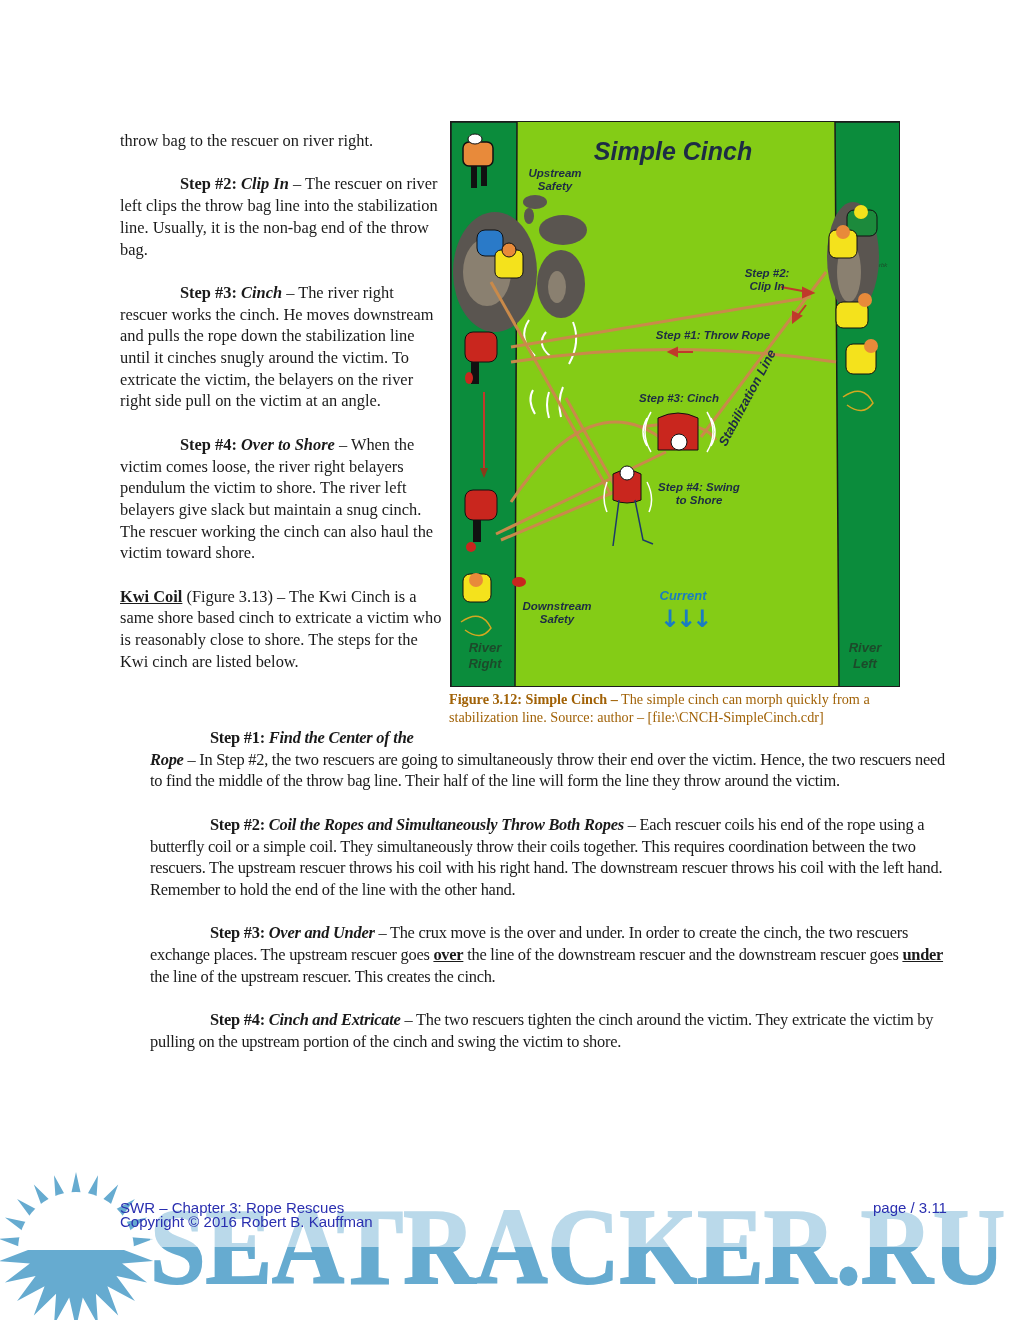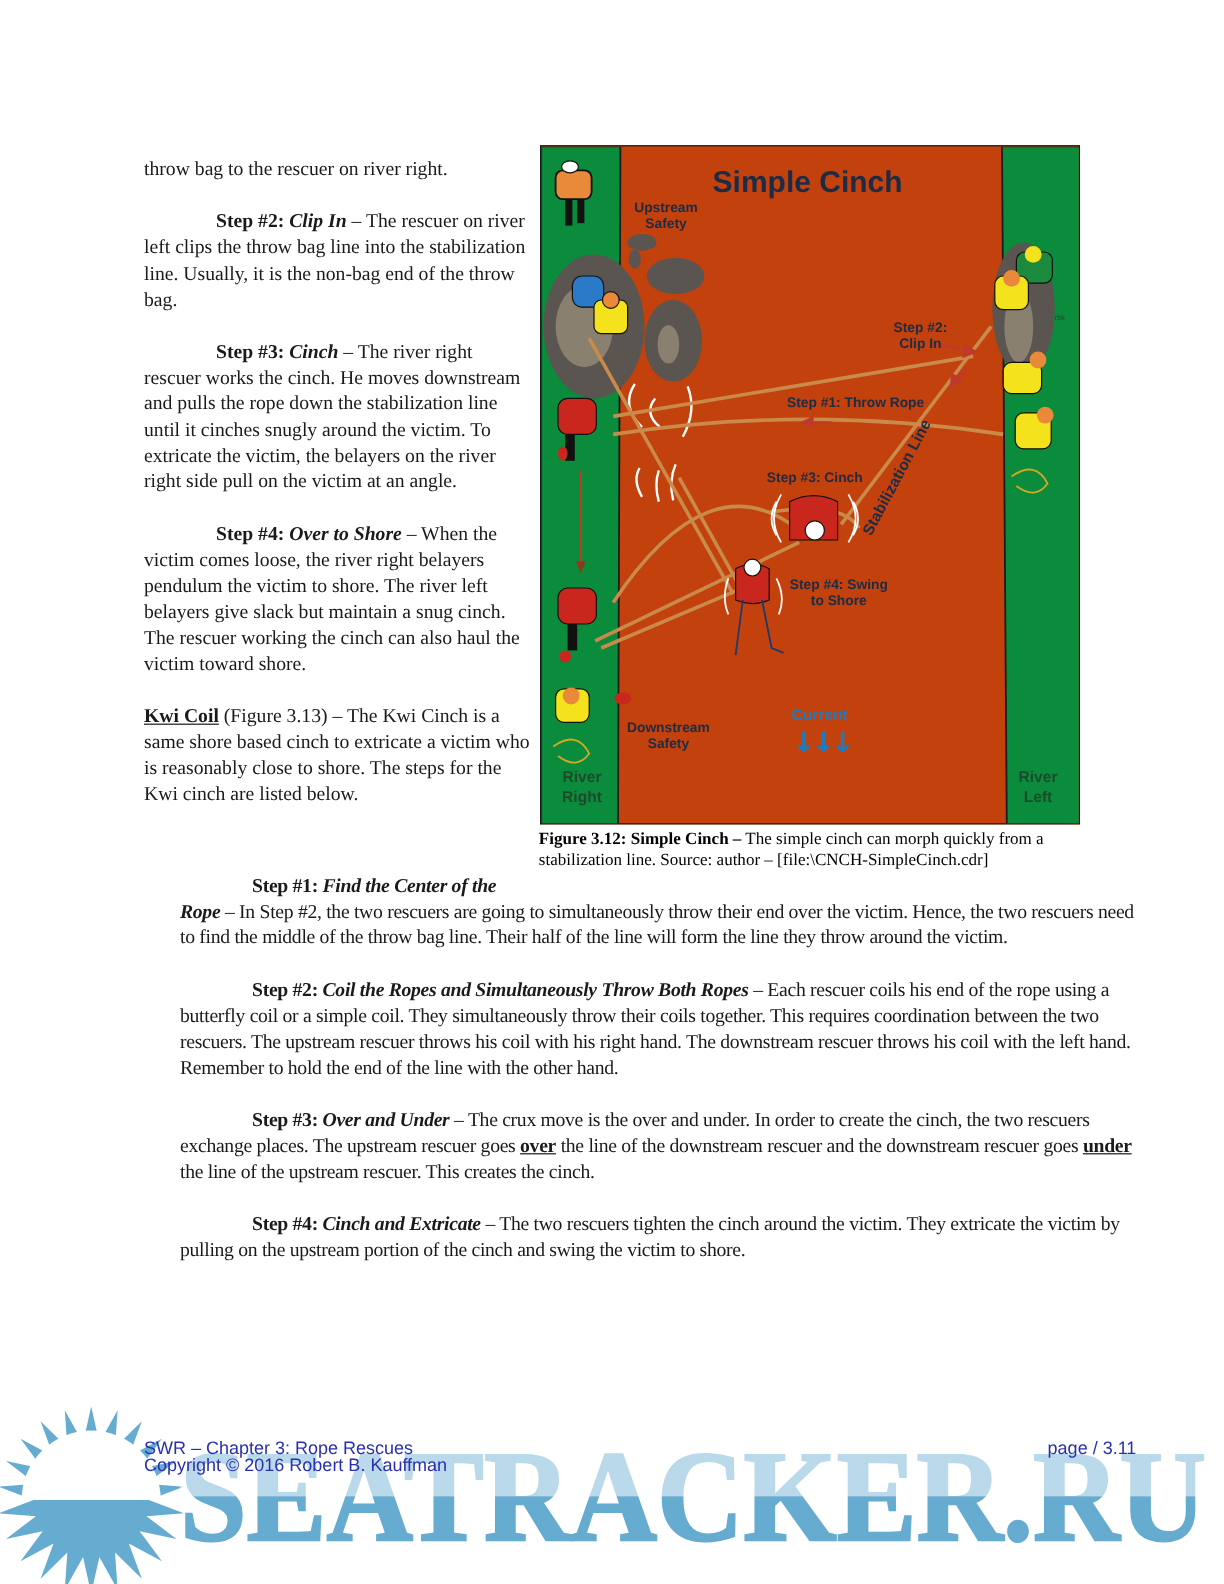--- a/index.html
+++ b/index.html
@@ -18,26 +18,27 @@
   b.step { font-weight: bold; }
   .full-text {
     position: absolute; left: 120px; top: 727px; width: 800px;
     font-size: 16.4px; line-height: 21.7px; margin-left: 30px;
   }
   .full-text p { margin: 0 0 21.7px 0; letter-spacing: -0.25px; }
   .u { text-decoration: underline; font-weight: bold; }
   .figure {
     position: absolute; left: 450px; top: 121px; width: 450px; height: 566px;
     border: 1.5px solid #1b1b1b; box-sizing: border-box; overflow: hidden;
-    background: #c2410c;
+    background: #84cc16;
+    font-style: italic;
   }
   .figure svg { position: absolute; left: 0; top: 0; }
   .caption {
     position: absolute; left: 449px; top: 690px; width: 460px;
-    font-size: 14.2px; line-height: 18px; color: #000000;
+    font-size: 14.2px; line-height: 18px; color: #a16207;
   }
   .footer-line {
     position: absolute; font-family: "Liberation Sans", "DejaVu Sans", sans-serif;
     font-weight: normal; font-size: 15px; color: #2a2fb0; line-height: 14px;
   }
   .watermark { position: absolute; left: 0; top: 1165px; }
 </style>
 </head>
 <body>
 

